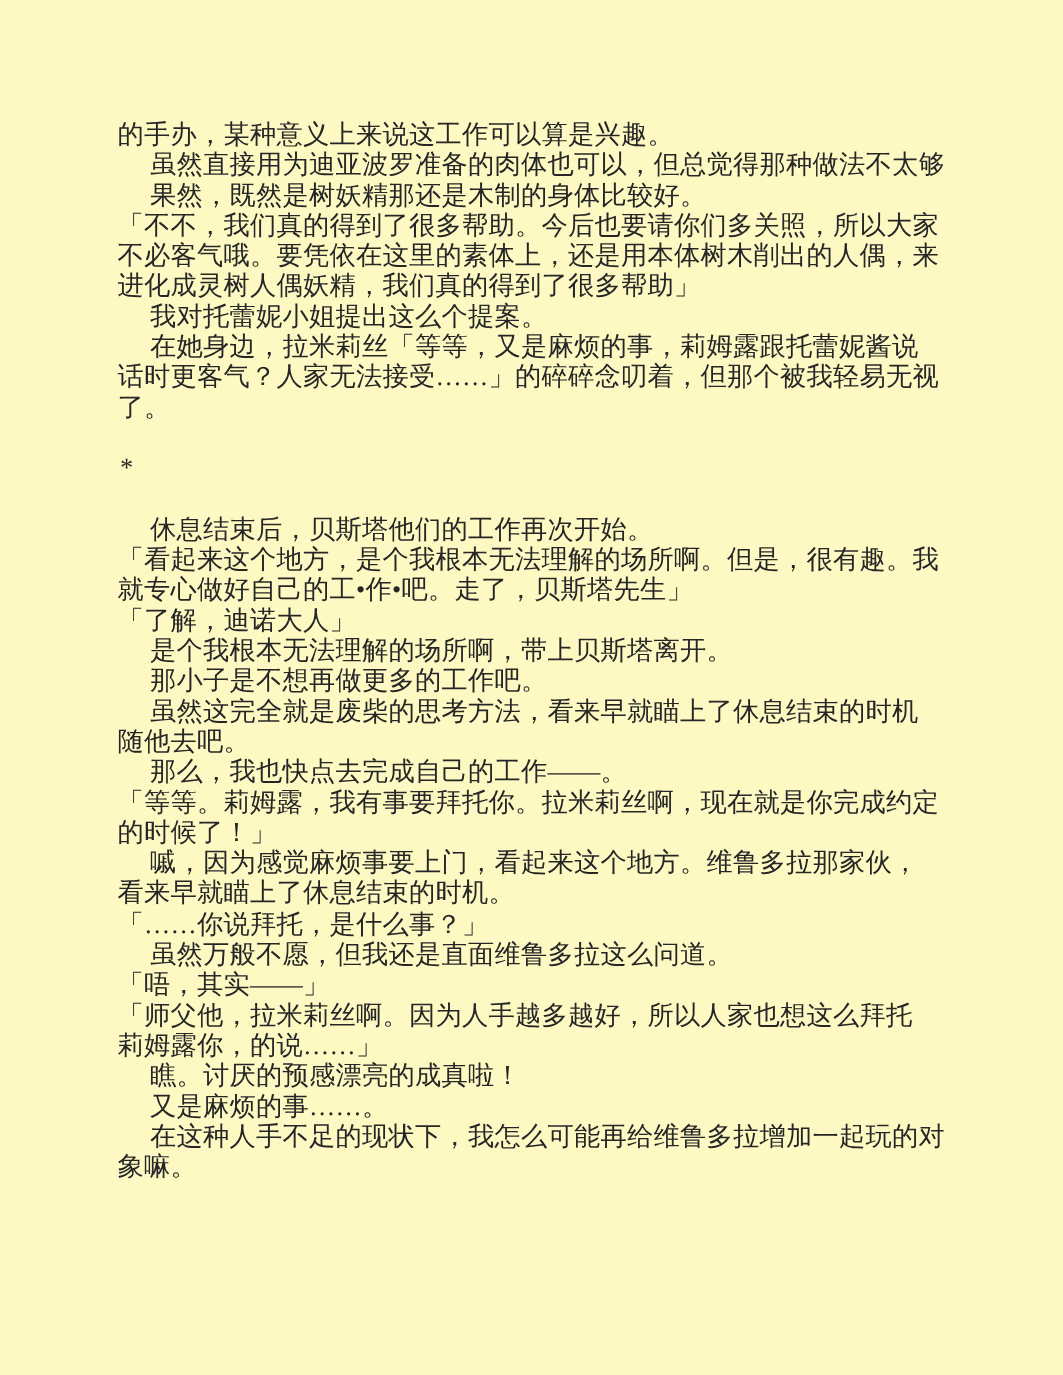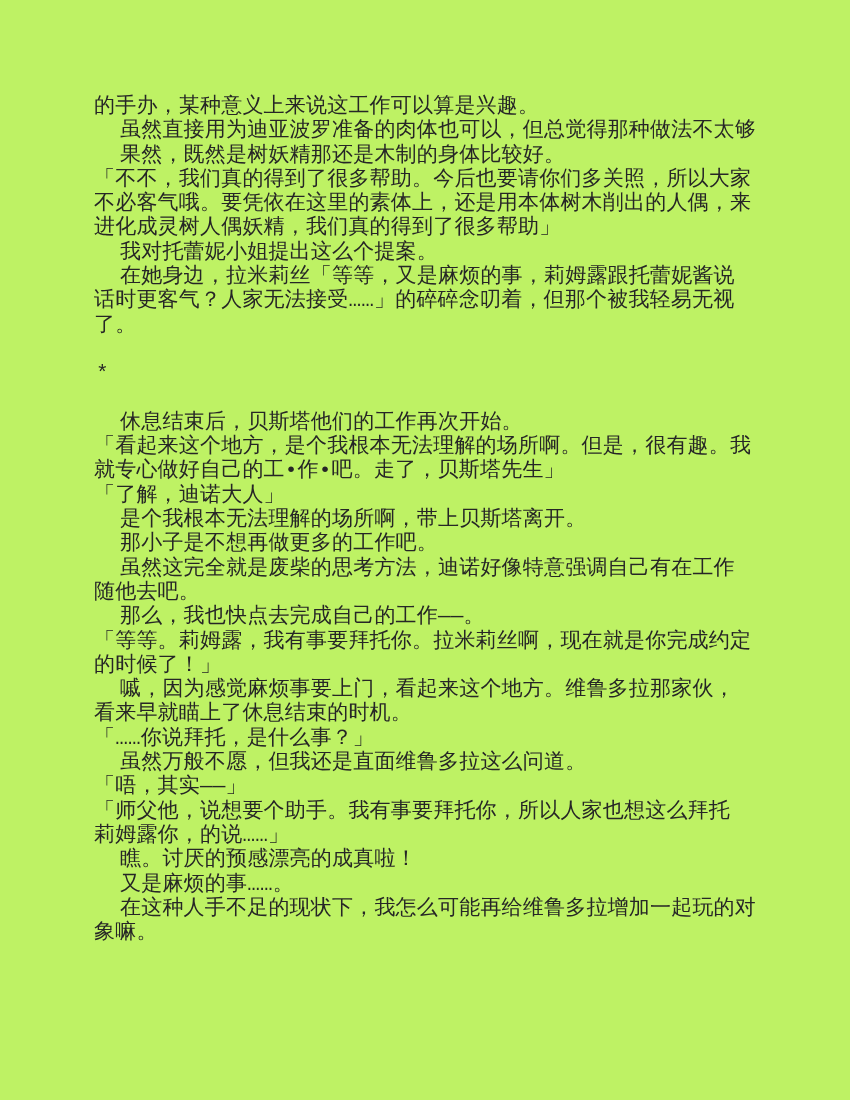--- a/index.html
+++ b/index.html
@@ -4,23 +4,23 @@
 <style>
   html, body {
     margin: 0;
     padding: 0;
     background: #ffffff;
   }
   .page {
     position: relative;
     width: 850px;
     height: 1100px;
-    background: #bef264;
+    background: #fef9c3;
     overflow: hidden;
-    font-family: Liberation Mono, monospace;
+    font-family: Liberation Serif, serif;
   }
   .text-block {
     position: absolute;
     left: 94px;
     top: 95px;
     width: 668px;
     color: #262626;
     font-size: 21px;
     line-height: 24.3px;
     letter-spacing: 0.2px;
@@ -62,30 +62,30 @@
       <div class="line flush">了。</div>
       <div class="line blank"></div>
       <div class="line separator">*</div>
       <div class="line blank"></div>
       <div class="line indent">休息结束后，贝斯塔他们的工作再次开始。</div>
       <div class="line dialogue">「看起来这个地方，是个我根本无法理解的场所啊。但是，很有趣。我</div>
       <div class="line flush">就专心做好自己的工•作•吧。走了，贝斯塔先生」</div>
       <div class="line dialogue">「了解，迪诺大人」</div>
       <div class="line indent">是个我根本无法理解的场所啊，带上贝斯塔离开。</div>
       <div class="line indent">那小子是不想再做更多的工作吧。</div>
-      <div class="line indent">虽然这完全就是废柴的思考方法，迪诺好像特意强调自己有在工作</div>
+      <div class="line indent">虽然这完全就是废柴的思考方法，看来早就瞄上了休息结束的时机</div>
       <div class="line flush">随他去吧。</div>
       <div class="line indent">那么，我也快点去完成自己的工作——。</div>
       <div class="line dialogue">「等等。莉姆露，我有事要拜托你。拉米莉丝啊，现在就是你完成约定</div>
       <div class="line flush">的时候了！」</div>
       <div class="line indent">嘁，因为感觉麻烦事要上门，看起来这个地方。维鲁多拉那家伙，</div>
       <div class="line flush">看来早就瞄上了休息结束的时机。</div>
       <div class="line dialogue">「……你说拜托，是什么事？」</div>
       <div class="line indent">虽然万般不愿，但我还是直面维鲁多拉这么问道。</div>
       <div class="line dialogue">「唔，其实——」</div>
-      <div class="line dialogue">「师父他，说想要个助手。我有事要拜托你，所以人家也想这么拜托</div>
+      <div class="line dialogue">「师父他，拉米莉丝啊。因为人手越多越好，所以人家也想这么拜托</div>
       <div class="line flush">莉姆露你，的说……」</div>
       <div class="line indent">瞧。讨厌的预感漂亮的成真啦！</div>
       <div class="line indent">又是麻烦的事……。</div>
       <div class="line indent">在这种人手不足的现状下，我怎么可能再给维鲁多拉增加一起玩的对</div>
       <div class="line flush">象嘛。</div>
     </div>
 </div>
 
 </body></html>

